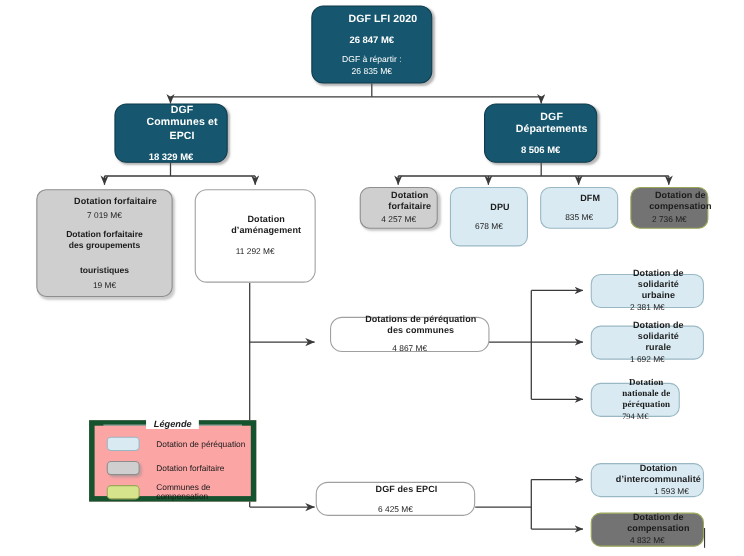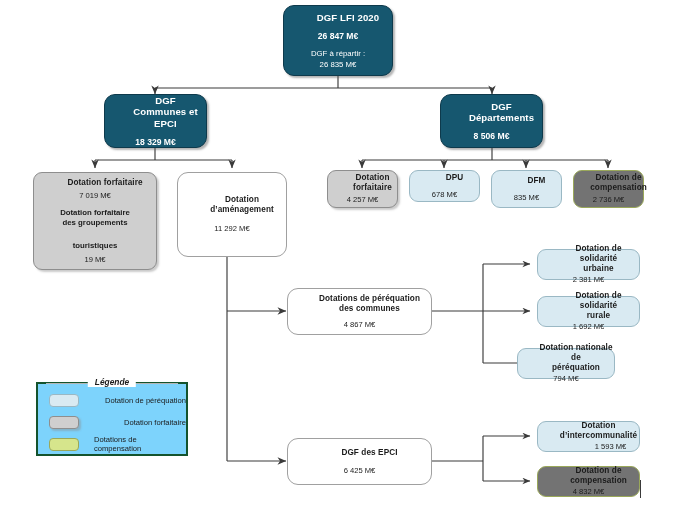--- a/index.html
+++ b/index.html
@@ -89,22 +89,23 @@
   .plain {
     background: #ffffff;
     border: 1px solid #a0a0a0;
     border-radius: 11px;
   }
 
   
   #legend {
     position: absolute;
     box-sizing: border-box;
-    border: 2px solid #14532d;
-    background: #7dd3fc;
+    border: 5px solid #14532d;
+    background: #fca5a5;
+    margin-left: 45px;
   }
   #legend .lg-title {
     position: absolute;
     top: -7px;
     left: 50%;
     transform: translateX(-50%);
     background: #ffffff;
     padding: 0 7px;
     font-style: italic;
     font-weight: bold;
@@ -117,21 +118,20 @@
     left: 8px;
     right: 8px;
     height: 1px;
     background: #b5b5b5;
   }
   .lg-row {
     display: flex;
     align-items: center;
     height: 22px;
     padding-left: 11px;
-    justify-content: space-between;
   }
   .lg-swatch {
     width: 28px;
     height: 11px;
     border-radius: 4px;
     flex: 0 0 auto;
   }
   .lg-swatch.blue  { background: #d9eaf2; border: 1px solid #9ab8c4; }
   .lg-swatch.grey  { background: #cfcfcf; border: 1px solid #8e8e8e; }
   .lg-swatch.green { background: #d6e58c; border: 1px solid #9aa85a; }
@@ -230,61 +230,61 @@
     <div class="ttl">d’aménagement</div>
     <div class="val" style="margin-top:9px;">11 292 M€</div>
   </div>
 
   <div class="node grey" style="left:327px; top:170px; width:71px; height:38px;">
     <div class="ttl">Dotation</div>
     <div class="ttl">forfaitaire</div>
     <div class="val" style="margin-top:2px;">4 257 M€</div>
   </div>
 
-  <div class="node blue" style="left:409px; top:170px; width:71px; height:32px;">
+  <div class="node blue" style="left:409px; top:170px; width:71px; height:54px;">
     <div class="ttl">DPU</div>
     <div class="val" style="margin-top:7px;">678 M€</div>
   </div>
 
   <div class="node blue" style="left:491px; top:170px; width:71px; height:38px;">
     <div class="ttl">DFM</div>
     <div class="val" style="margin-top:7px;">835 M€</div>
   </div>
 
   <div class="node green" style="left:573px; top:170px; width:71px; height:38px;">
     <div class="ttl">Dotation de</div>
     <div class="ttl">compensation</div>
     <div class="val" style="margin-top:2px;">2 736 M€</div>
   </div>
 
-  <div class="node plain" style="left:287px; top:288px; width:145px; height:47px;">
+  <div class="node plain" style="left:300px; top:288px; width:145px; height:32px;">
     <div class="ttl">Dotations de péréquation</div>
     <div class="ttl">des communes</div>
     <div class="val" style="margin-top:6px;">4 867 M€</div>
   </div>
 
   <div class="node blue" style="left:537px; top:249px; width:103px; height:31px;">
     <div class="ttl">Dotation de solidarité</div>
     <div class="ttl">urbaine</div>
     <div class="val" style="margin-top:1px;">2 381 M€</div>
   </div>
 
   <div class="node blue" style="left:537px; top:296px; width:103px; height:31px;">
     <div class="ttl">Dotation de solidarité</div>
     <div class="ttl">rurale</div>
     <div class="val" style="margin-top:1px;">1 692 M€</div>
   </div>
 
-  <div class="node blue" style="left:517px; top:348px; width:98px; height:31px;">
+  <div class="node blue" style="left:537px; top:348px; width:81px; height:31px;font-family:Liberation Serif, serif;">
     <div class="ttl">Dotation nationale de</div>
     <div class="ttl">péréquation</div>
     <div class="val" style="margin-top:1px;">794 M€</div>
   </div>
 
-  <div class="node plain" style="left:287px; top:438px; width:145px; height:47px;justify-content:center;">
+  <div class="node plain" style="left:287px; top:438px; width:145px; height:31px;justify-content:center;">
     <div class="ttl">DGF des EPCI</div>
     <div class="val" style="margin-top:8px;">6 425 M€</div>
   </div>
 
   <div class="node blue" style="left:537px; top:421px; width:103px; height:31px;">
     <div class="ttl">Dotation</div>
     <div class="ttl">d’intercommunalité</div>
     <div class="val" style="margin-top:1px;margin-left:44px;">1 593 M€</div>
   </div>
 
@@ -303,17 +303,17 @@
     <div class="lg-row" style="margin-top:5px;">
       <div class="lg-swatch blue"></div>
       <div class="lg-label">Dotation de péréquation</div>
     </div>
     <div class="lg-row">
       <div class="lg-swatch grey"></div>
       <div class="lg-label">Dotation forfaitaire</div>
     </div>
     <div class="lg-row">
       <div class="lg-swatch green"></div>
-      <div class="lg-label">Dotations de compensation</div>
+      <div class="lg-label">Communes de compensation</div>
     </div>
   </div>
 
 </div>
 
 </body></html>

